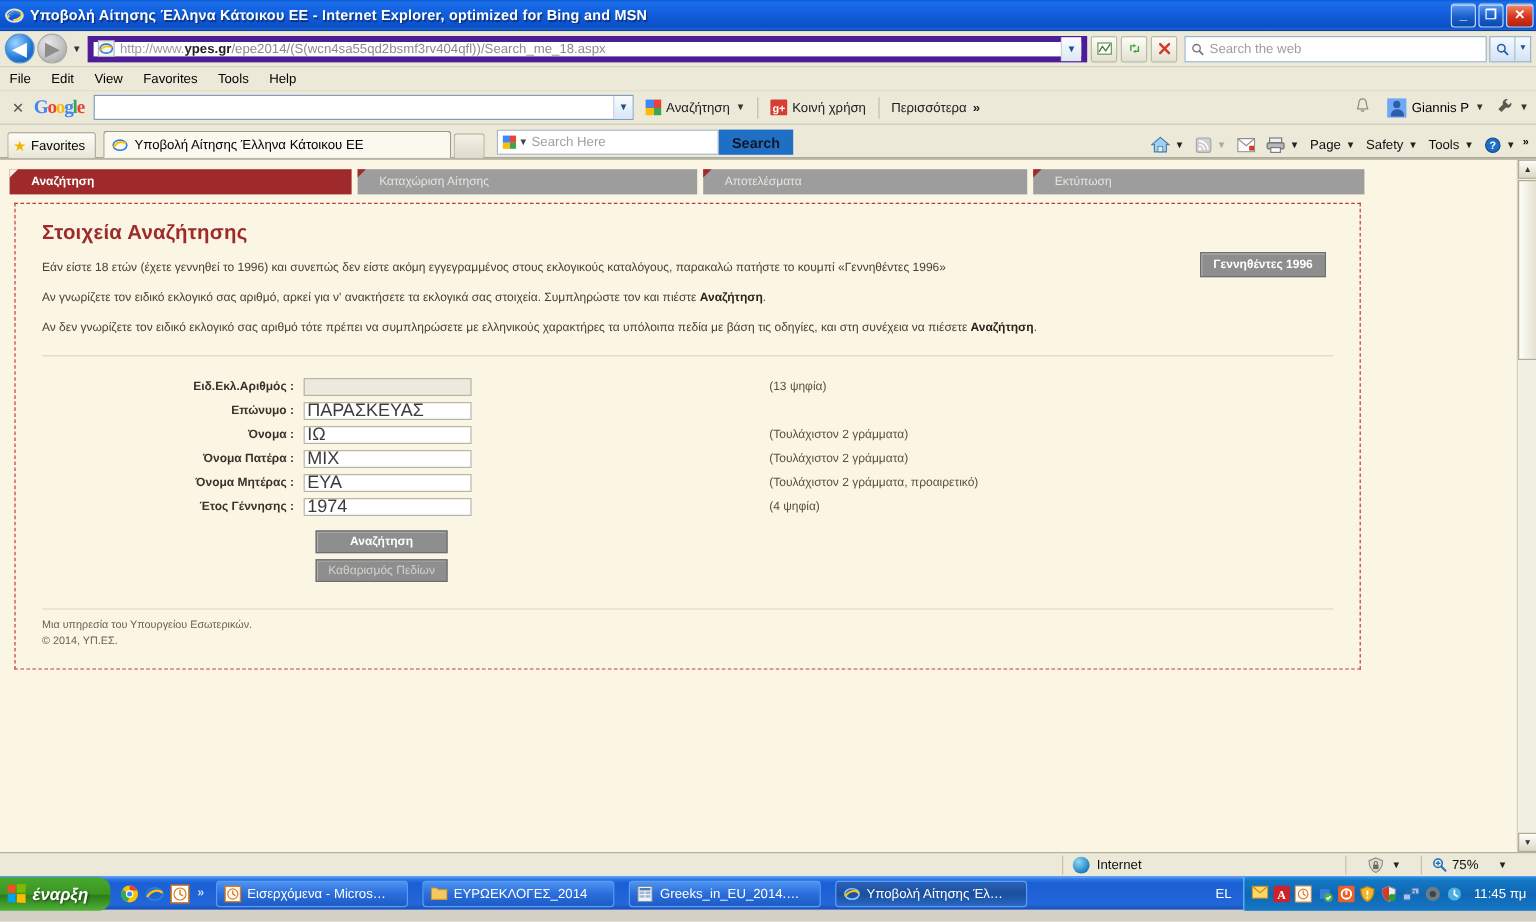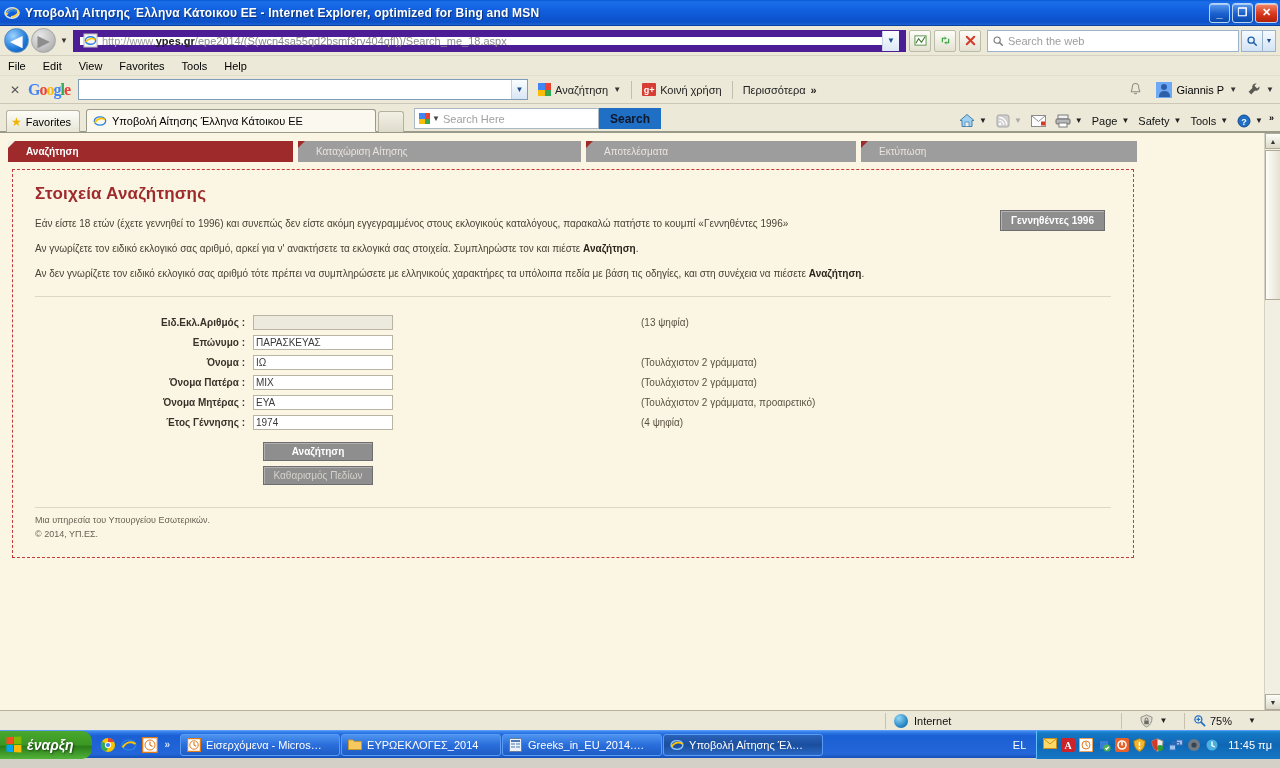--- a/index.html
+++ b/index.html
@@ -60,21 +60,21 @@
     background: radial-gradient(circle at 35% 30%, #9fd4ff, #1f78d8 60%, #0a4fa8);
     border: 1px solid #5590c8;
   }
   .nav-fwd {
     background: radial-gradient(circle at 35% 30%, #e8e8e8, #c0c0c0 60%, #9a9a9a);
     border: 1px solid #a8a8a8; color: #8d8d8d; margin-left: 2px;
   }
   .nav-drop { color: #333; font-size: 8px; margin: 0 5px 0 4px; }
   .addr-wrap {
     flex: 1 1 auto; height: 22px; background: #fff;
-    border: 7px solid #4c1d95; display: flex; align-items: center;
+    border: 5px solid #4c1d95; display: flex; align-items: center;
     padding: 0 0 0 3px; min-width: 0;
   }
   .addr-icon { width: 15px; height: 15px; flex: 0 0 auto; margin-right: 4px; position: relative; }
   .addr-text {
     flex: 1 1 auto; font-size: 11px; color: #9a9a9a;
     white-space: nowrap; overflow: hidden;
   }
   .addr-text b { color: #222; font-weight: bold; }
   .addr-text .path { color: #8b8b8b; }
   .addr-caret {
@@ -260,21 +260,21 @@
   hr.rule { border: none; border-top: 1px solid #ded7c3; margin: 16px 0 18px 0; }
 
   
   .formrow { display: flex; align-items: center; margin-bottom: 5px; }
   .flabel {
     width: 218px; text-align: right; padding-right: 8px;
     font-size: 10px; color: #3a322a; font-weight: bold;
   }
   .finput {
     width: 140px; height: 15px; background: #fff; border: 1px solid #b9b4a4;
-    font-size: 10px; color: #3b3b3b; padding: 0 2px;
+    font-size: 15px; color: #3b3b3b; padding: 0 2px;
     display: flex; align-items: center; line-height: 1;
   }
   .finput.empty { background: #eceadf; }
   .fhint { margin-left: 248px; font-size: 10px; color: #5a5142; }
 
   .btnrow { display: flex; margin-top: 12px; }
   .form-btn {
     width: 110px; margin-left: 228px; text-align: center;
     font-size: 10px; padding: 3px 0; border: 1px solid #6e6e6e;
     background: #8e8e8e; color: #fff; font-weight: bold;
@@ -311,21 +311,21 @@
     text-shadow: 1px 1px 2px rgba(0,0,0,.5);
   }
   .start-flag {
     width: 15px; height: 15px; margin-right: 6px; flex: 0 0 auto;
     display: grid; grid-template-columns: 1fr 1fr; grid-template-rows: 1fr 1fr;
     gap: 1px; transform: perspective(20px) rotateY(-8deg);
   }
   .qlaunch { display: flex; align-items: center; padding: 0 4px 0 8px; gap: 5px; }
   .ql-icon { width: 16px; height: 16px; border-radius: 3px; flex: 0 0 auto; }
   .ql-more { color: #cfe3ff; font-size: 10px; font-weight: bold; margin-left: 2px; }
-  .tb-items { display: flex; align-items: center; gap: 1px; margin-left: 6px; flex: 1 1 auto; }
+  .tb-items { display: flex; align-items: center; gap: 12px; margin-left: 6px; flex: 1 1 auto; }
   .tb-item {
     height: 22px; width: 160px; display: flex; align-items: center;
     padding: 0 6px; color: #fff; font-size: 11px; border-radius: 3px;
     background: linear-gradient(to bottom,#4d93ef,#2a6ddb 50%,#1e5cc4);
     border: 1px solid #5a9bf5; white-space: nowrap; overflow: hidden;
   }
   .tb-item.active { background: linear-gradient(to bottom,#2a62b8,#1a4f9e 50%,#2967c4); }
   .tb-ico { width: 14px; height: 14px; margin-right: 5px; flex: 0 0 auto; }
   .lang {
     color: #fff; font-size: 11px; padding: 0 10px; margin-left: auto;

